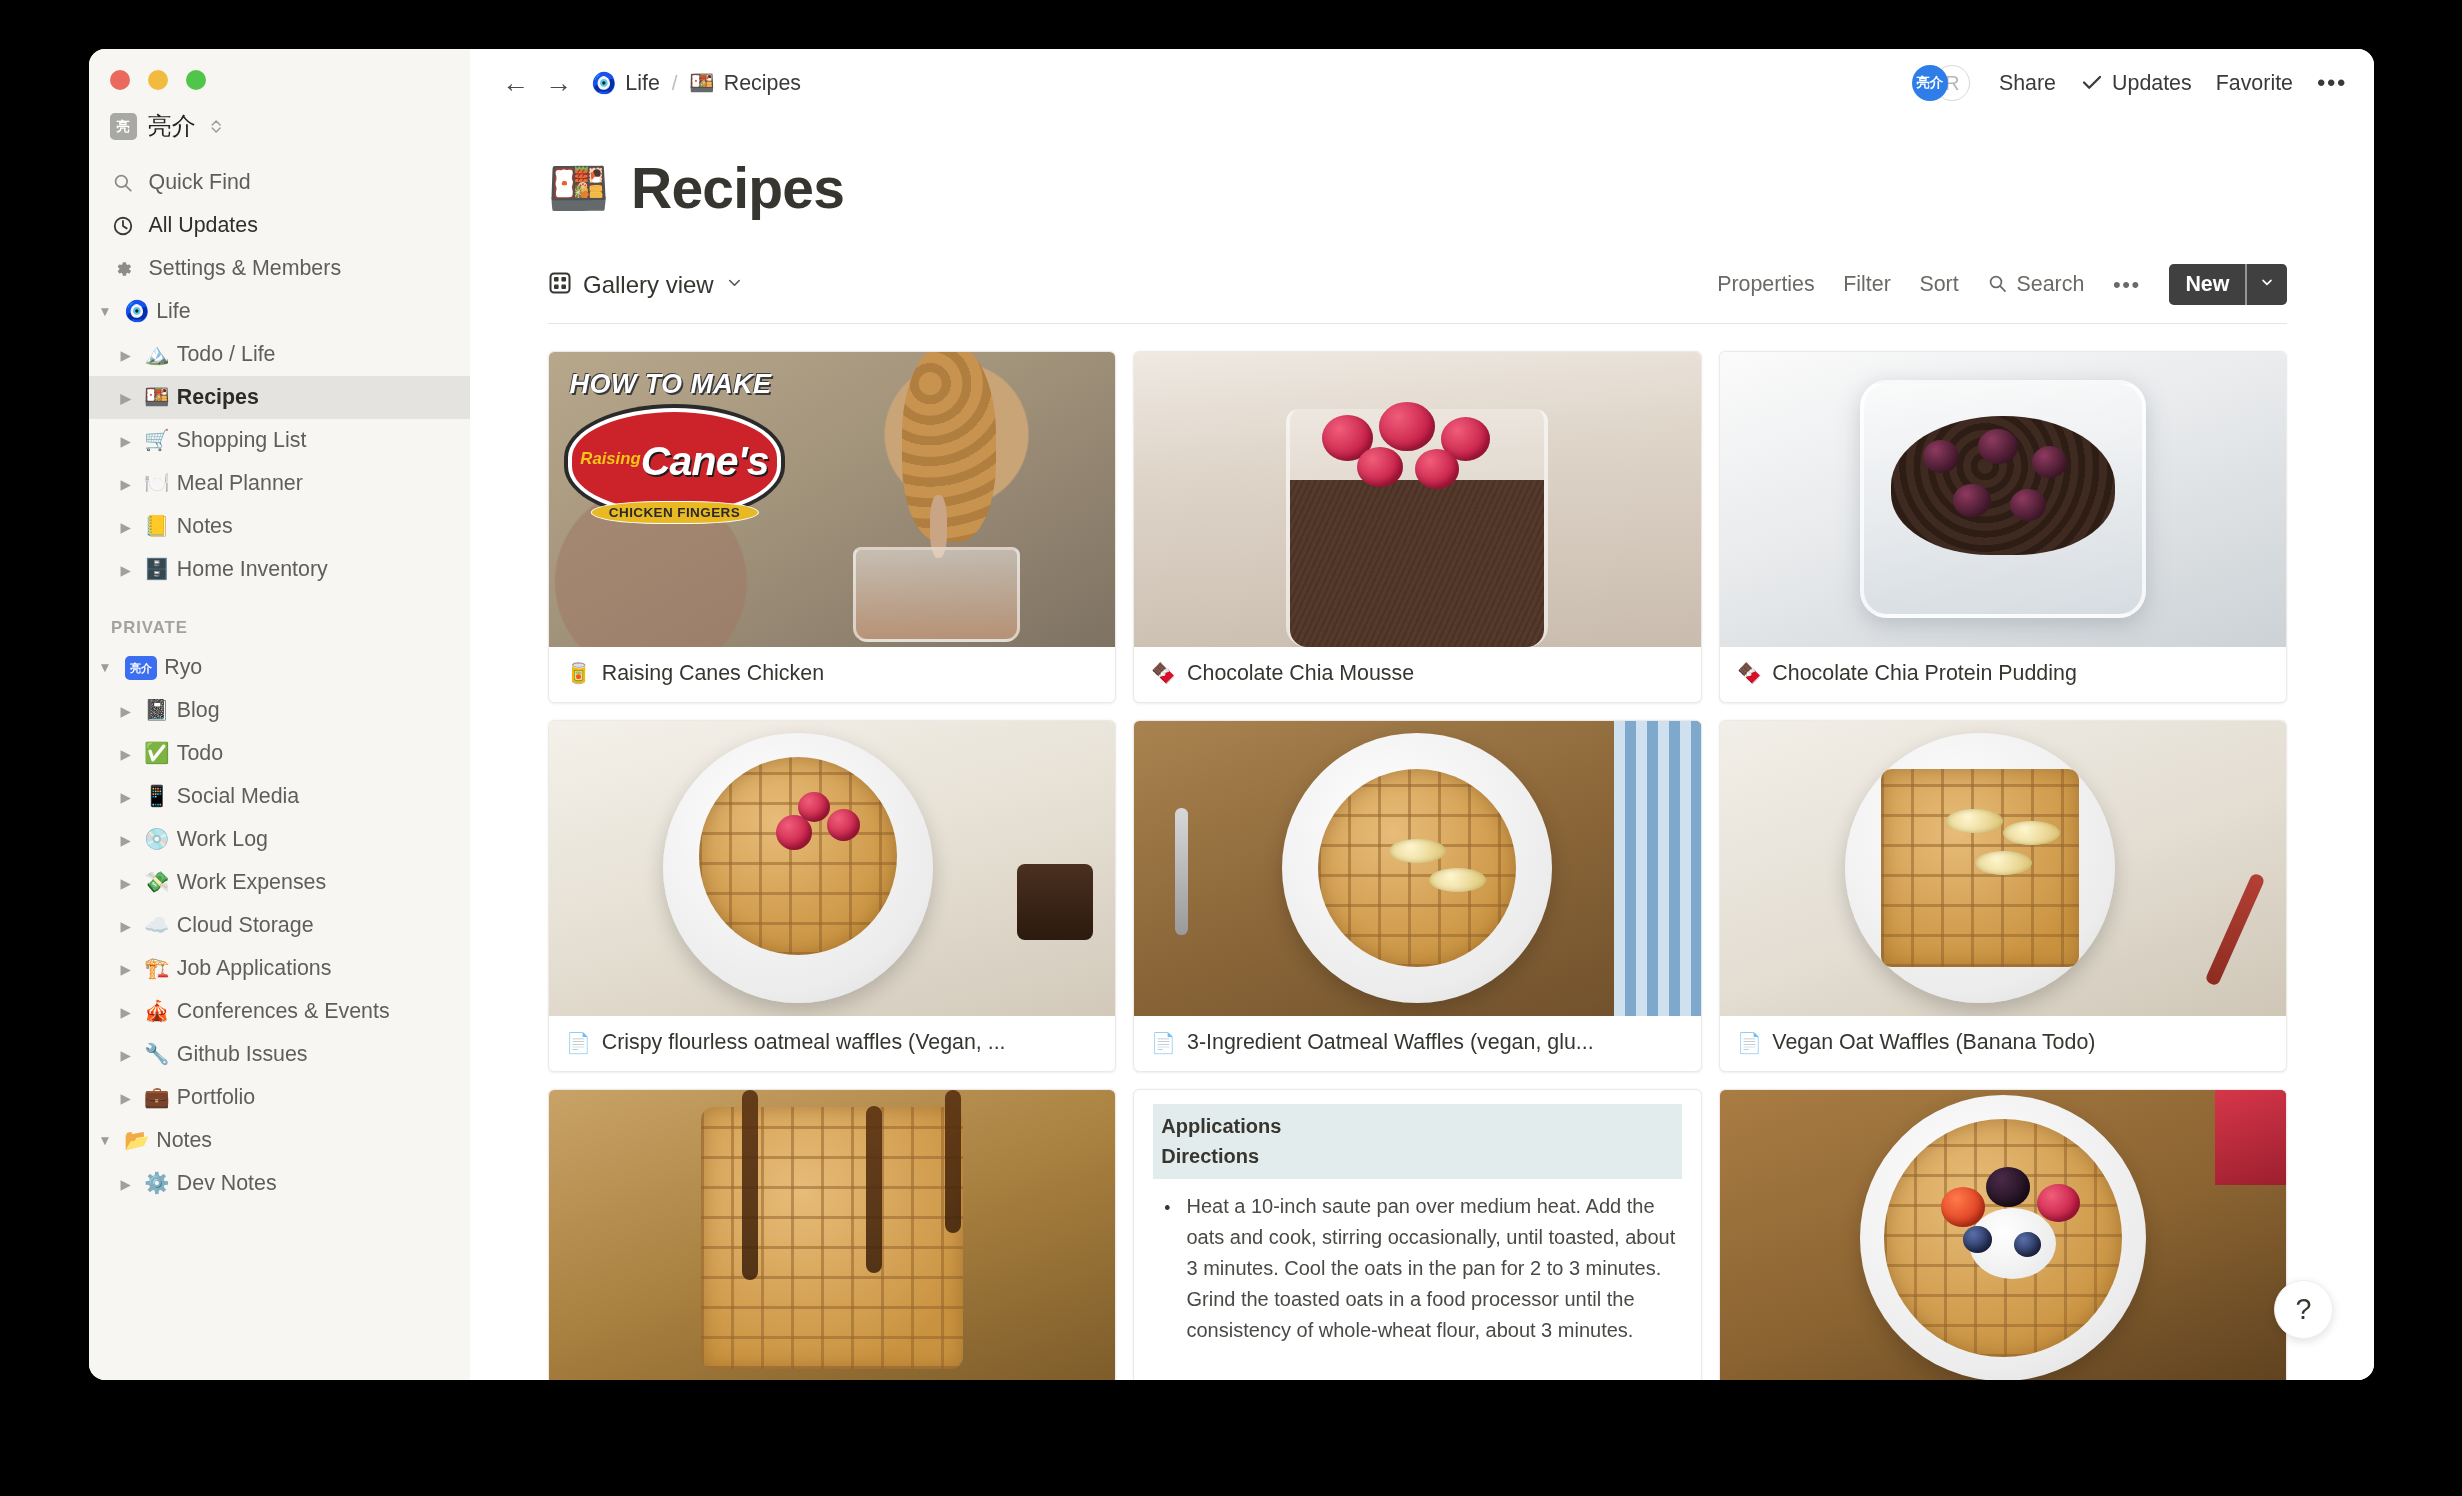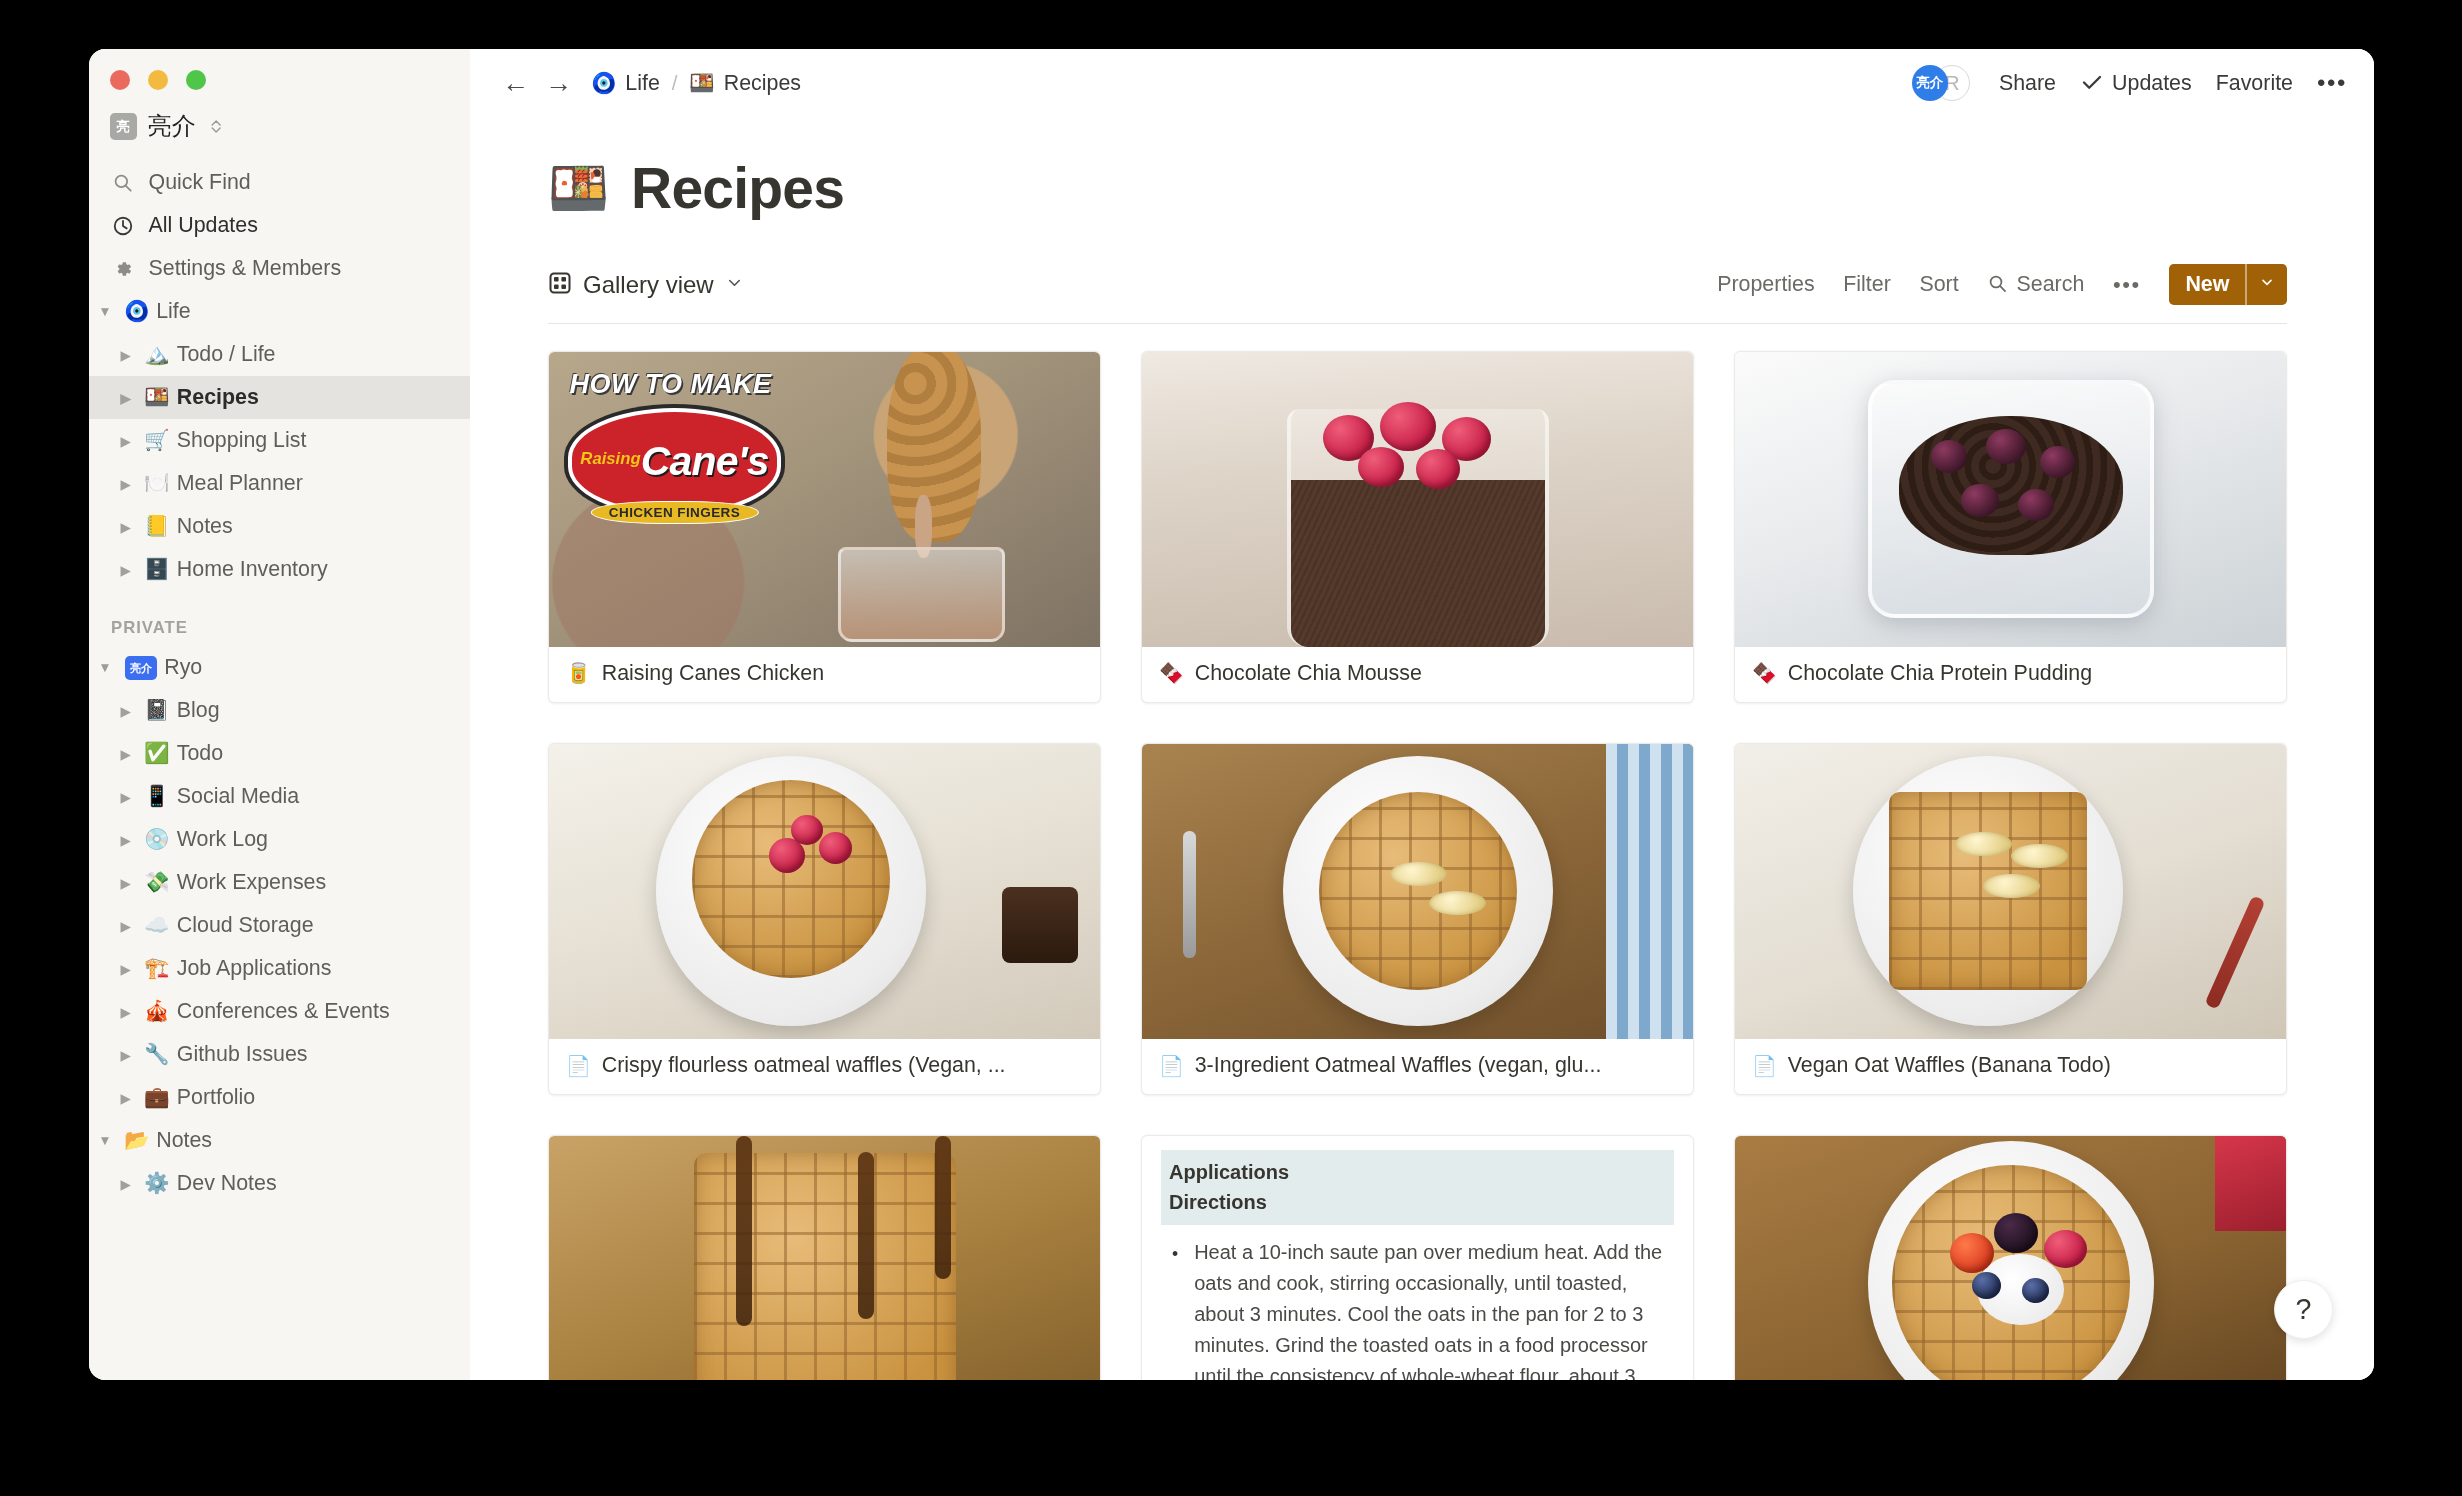--- a/index.html
+++ b/index.html
@@ -158,32 +158,32 @@
   }
   .view-tab { display: flex; align-items: center; gap: 11px; cursor: pointer; }
   .view-name { font-size: 24px; color: #37352f; font-weight: 500; }
   .chev { font-size: 17.5px; color: #55534e; }
   .view-right { margin-left: auto; display: flex; align-items: center; gap: 28.6px; }
   .vr-link { font-size: 21.4px; color: #6b6a66; cursor: pointer; }
   .vr-search { display: flex; align-items: center; gap: 8.7px; cursor: pointer; }
   .vr-dots { font-size: 22px; color: #6b6a66; letter-spacing: 1.6px; cursor: pointer; line-height: .6; }
   .new-btn {
     display: flex; align-items: center;
-    background: #a16207; border-radius: 4.8px; overflow: hidden;
+    background: #404040; border-radius: 4.8px; overflow: hidden;
     height: 41px; cursor: pointer;
   }
   .new-btn .lbl { color: #fff; font-size: 21.4px; font-weight: 600; padding: 0 16px; }
   .new-btn .div { width: 1.6px; height: 41px; background: rgba(255,255,255,.45); }
   .new-btn .cv { color: #fff; font-size: 16.7px; padding: 0 12px; }
 
   
   .gallery {
     display: grid;
     grid-template-columns: repeat(3, 1fr);
-    gap: 40px;
+    gap: 17px;
     margin-top: 27px;
   }
   .card {
     background: #fff;
     border: 1.6px solid #eceae6;
     border-radius: 6.3px;
     overflow: hidden;
     box-shadow: 0 0.8px 2.4px rgba(15,15,15,.07);
     cursor: pointer;
   }

